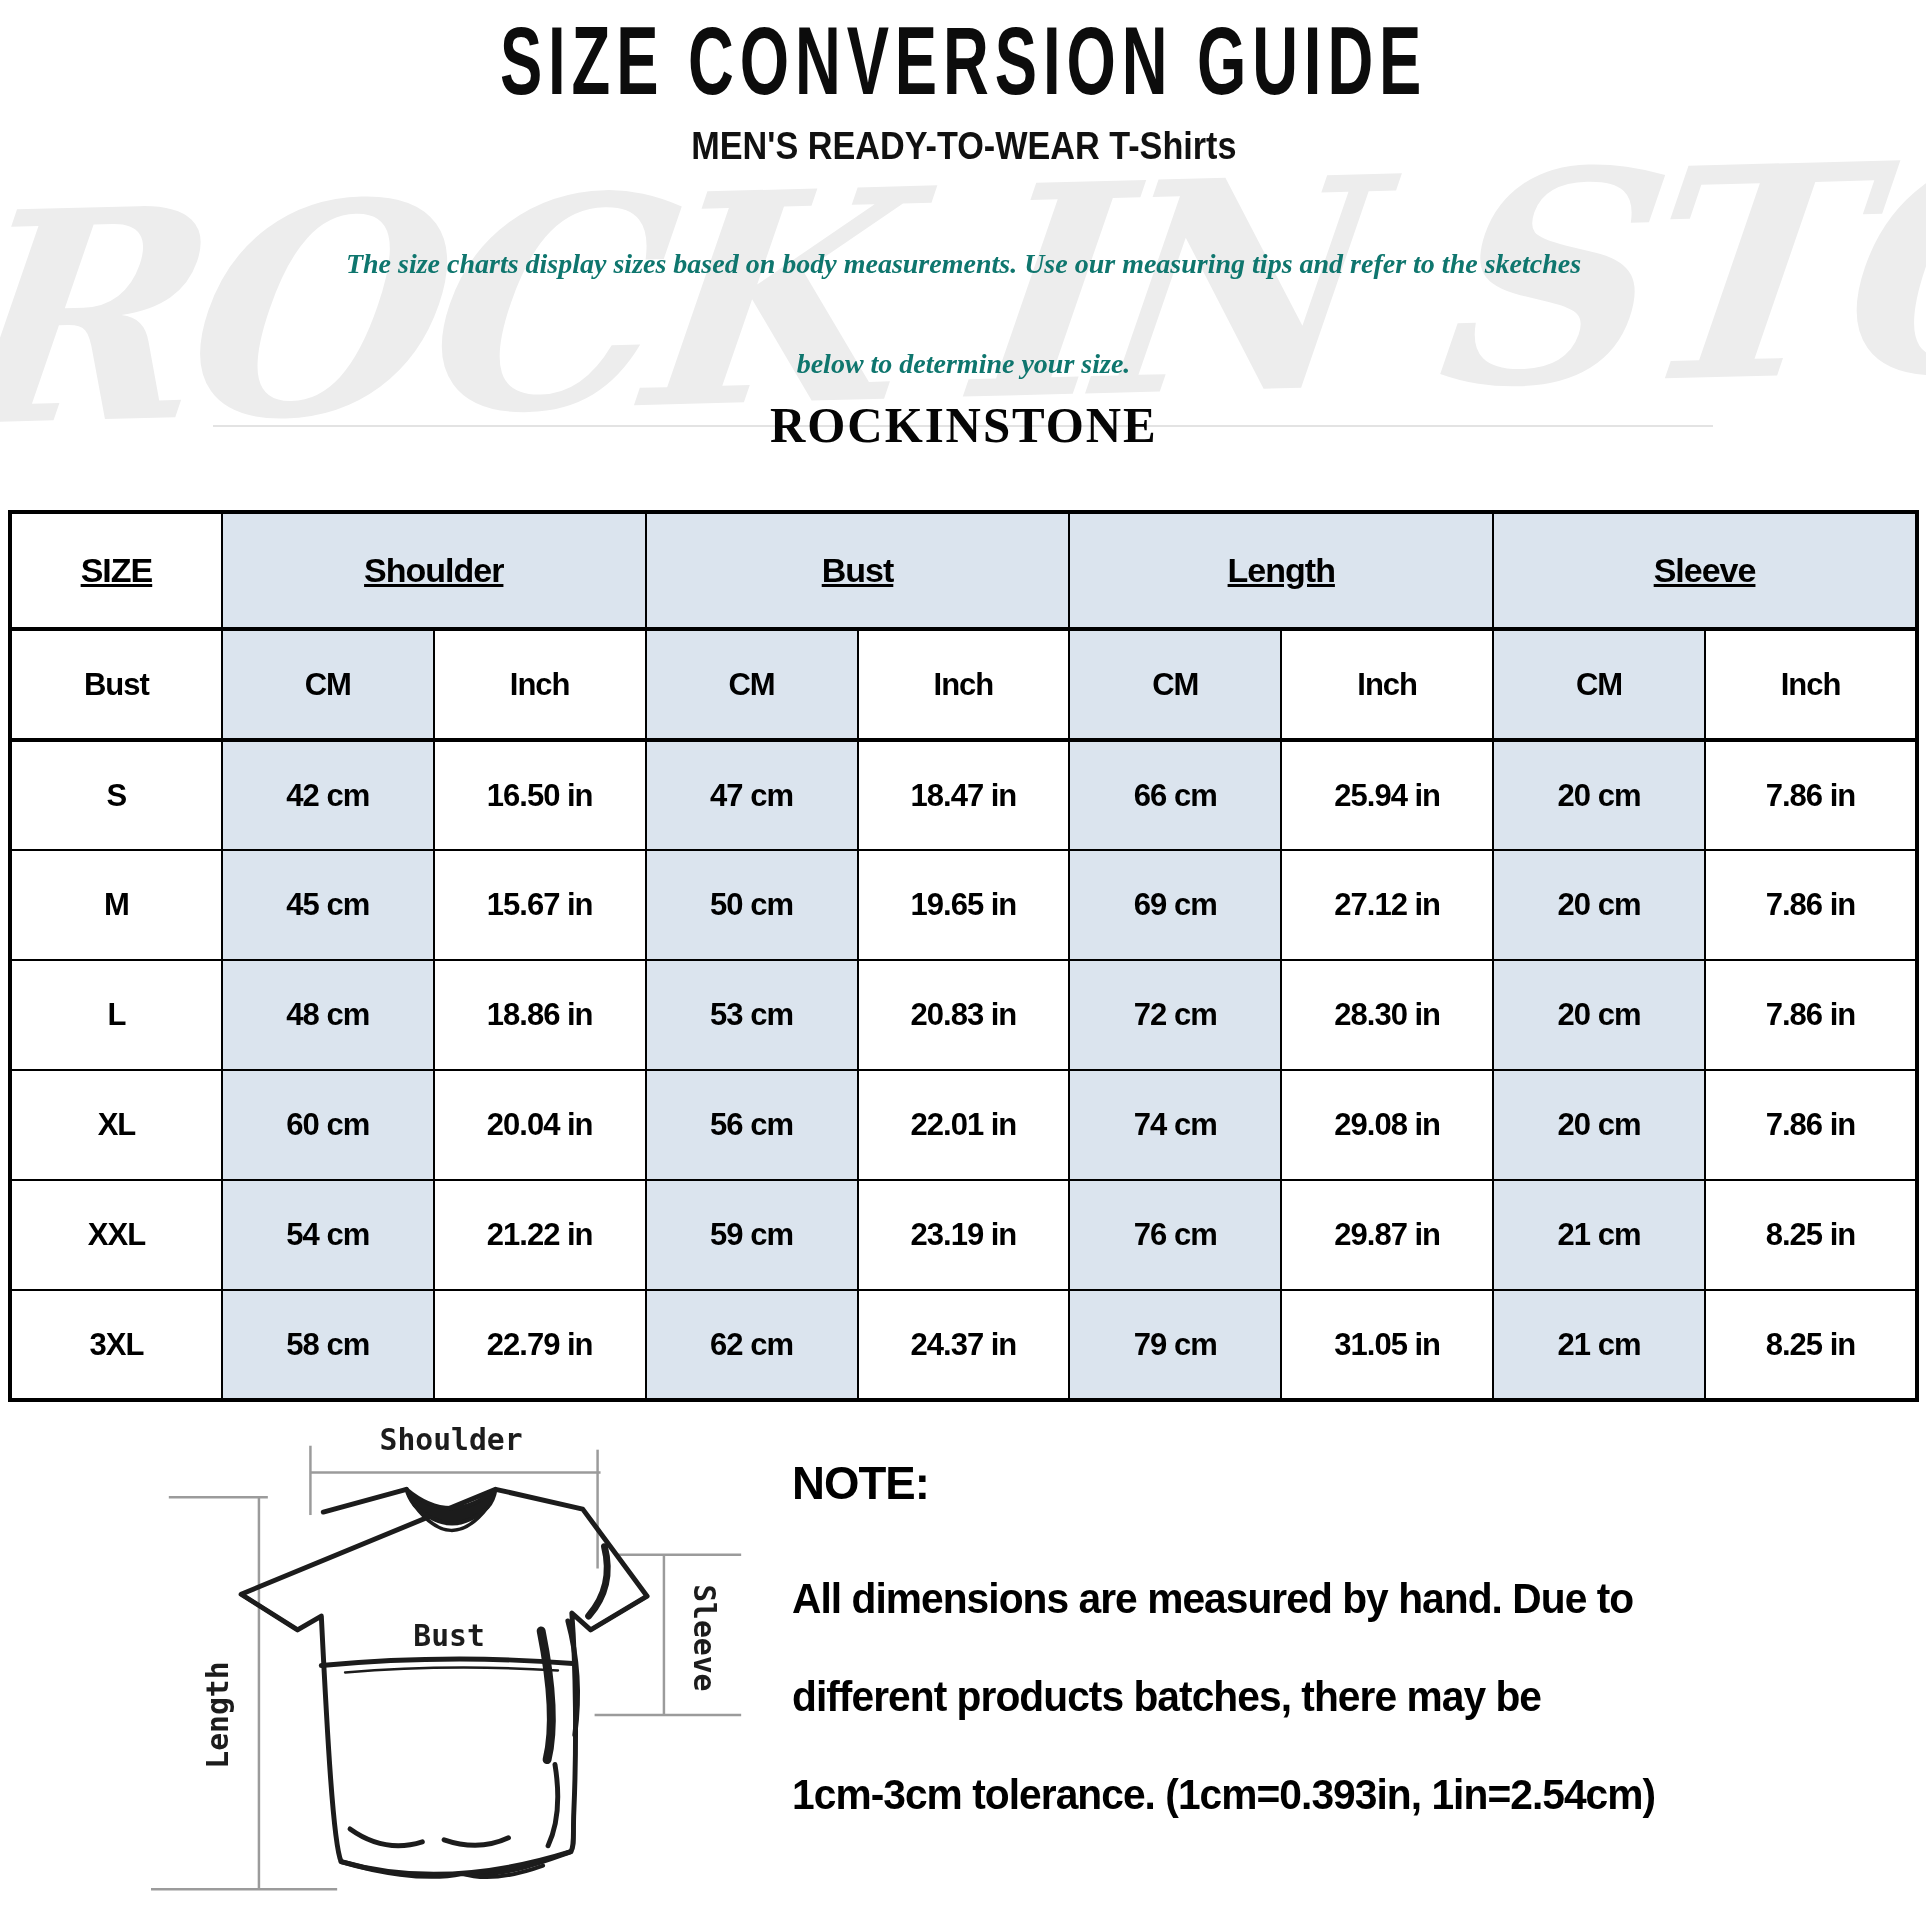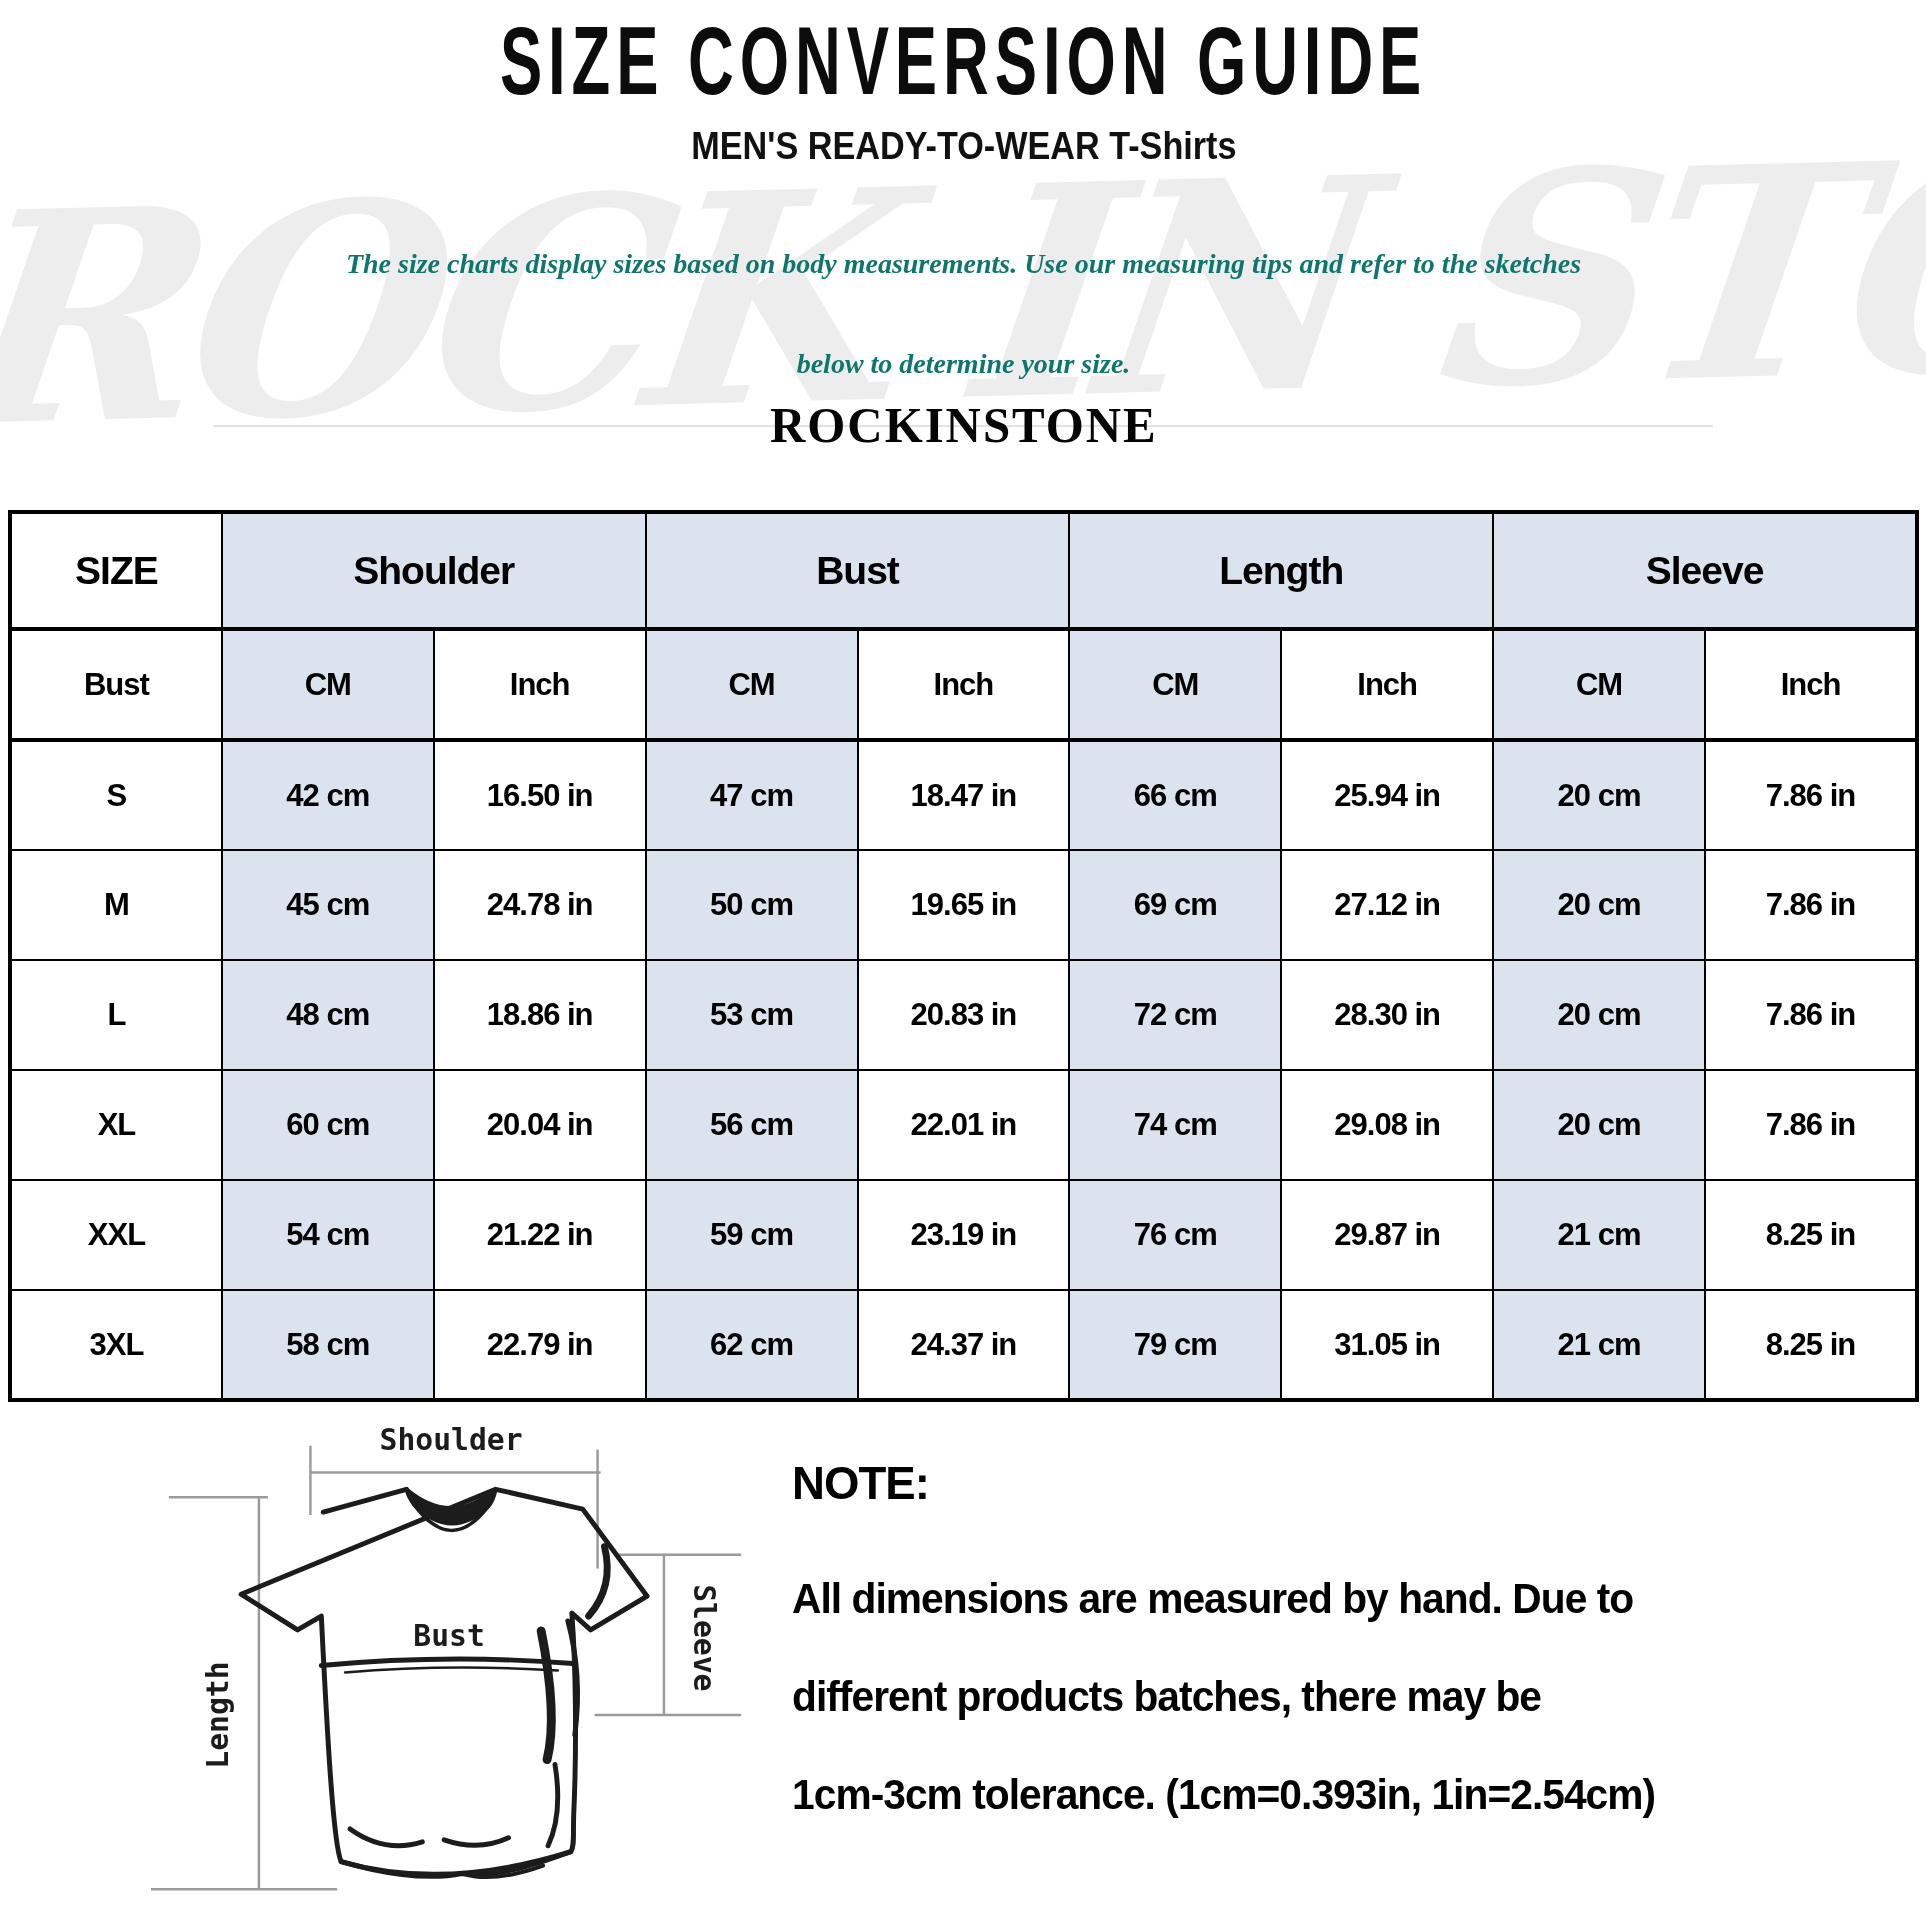--- a/index.html
+++ b/index.html
@@ -82,21 +82,21 @@
     border:2px solid var(--border-black);
     text-align:center;vertical-align:middle;
     font-weight:700;font-size:31px;
     letter-spacing:-1px;
     color:#000;
     background:#ffffff;
     padding:0;
   }
   table.size-table td.blue{background:var(--cell-blue);}
   tr.group-row{height:117px;}
-  tr.group-row td{font-size:39px;border-bottom-width:4px;}
+  tr.group-row td{font-size:34px;border-bottom-width:4px;text-decoration:underline;}
   tr.unit-row{height:111px;}
   tr.unit-row td{border-bottom-width:4px;}
   tr.data-row{height:110px;}
   
   .diagram{position:absolute;left:147px;top:1418px;width:614px;height:505px;z-index:2;}
   .diagram text{
     font-family:"DejaVu Sans Mono", monospace;
     font-size:30px;font-weight:700;fill:#1c1c1c;
   }
   
@@ -172,21 +172,21 @@
         <td class="blue">47 cm</td>
         <td>18.47 in</td>
         <td class="blue">66 cm</td>
         <td>25.94 in</td>
         <td class="blue">20 cm</td>
         <td>7.86 in</td>
       </tr>
       <tr class="data-row">
         <td>M</td>
         <td class="blue">45 cm</td>
-        <td>24.78 in</td>
+        <td>15.67 in</td>
         <td class="blue">50 cm</td>
         <td>19.65 in</td>
         <td class="blue">69 cm</td>
         <td>27.12 in</td>
         <td class="blue">20 cm</td>
         <td>7.86 in</td>
       </tr>
       <tr class="data-row">
         <td>L</td>
         <td class="blue">48 cm</td>

